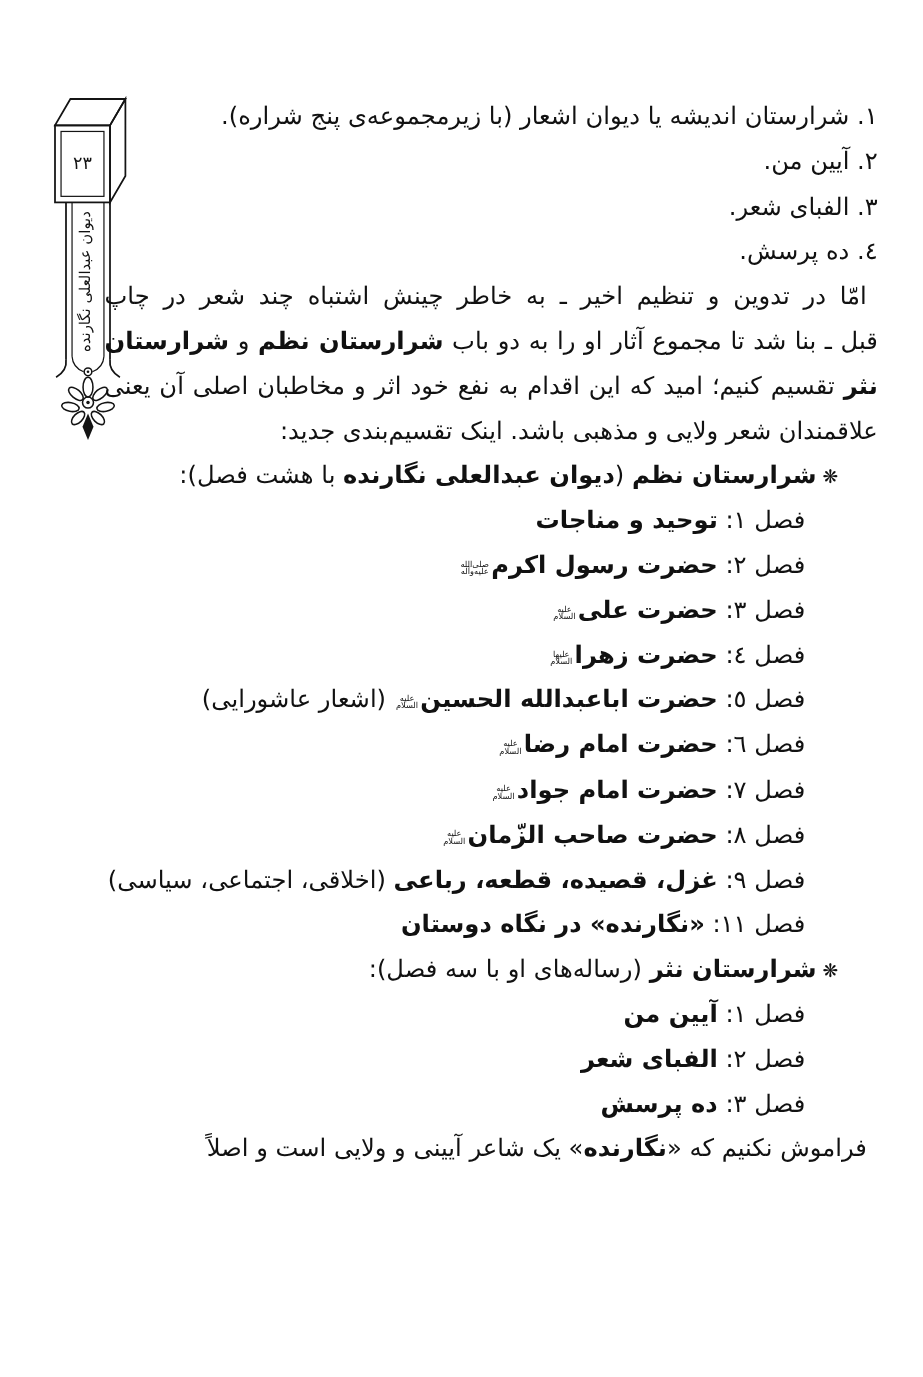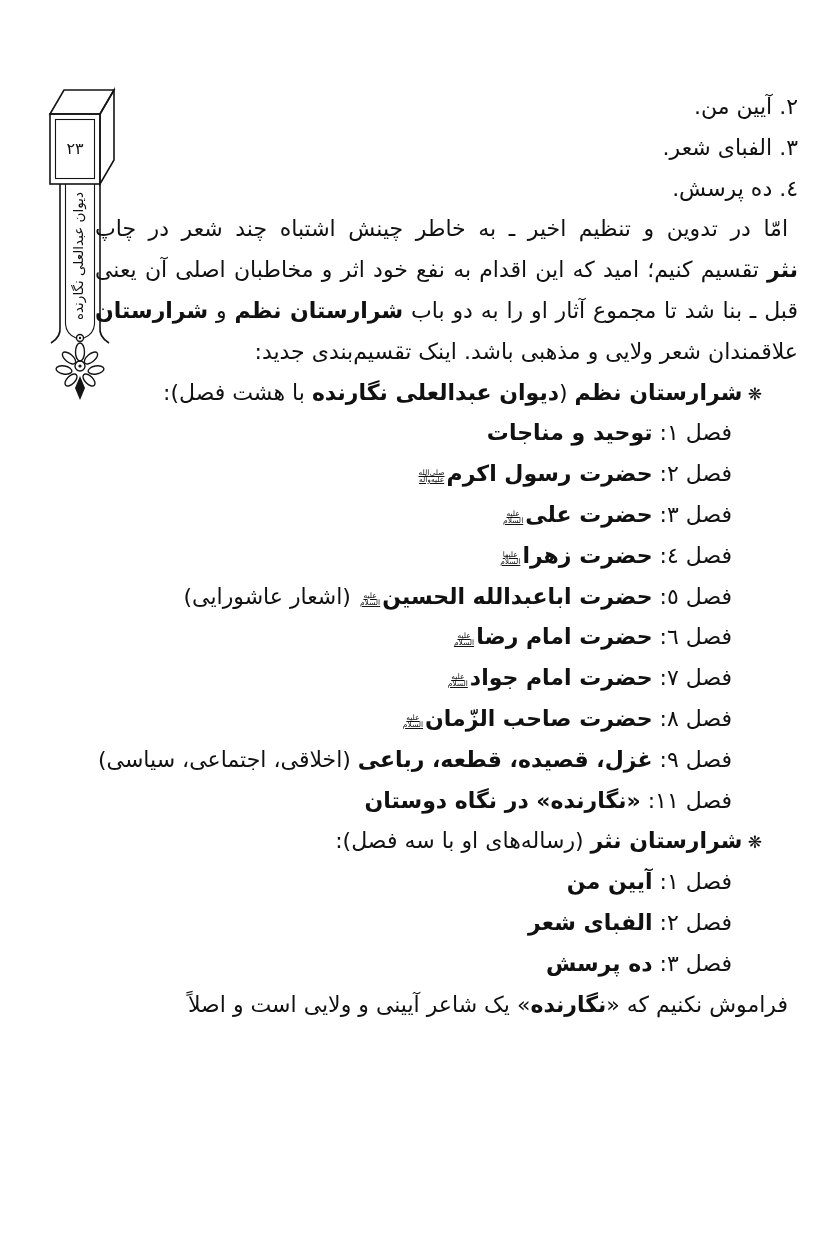--- a/index.html
+++ b/index.html
@@ -23,21 +23,21 @@
   }
   .line.just{text-align:justify;text-align-last:justify;white-space:normal;}
   .line.ind{padding-right:10px;}
   .line.star{padding-right:36px;}
   .line.chapter{padding-right:66px;}
   .b{font-weight:bold;}
   .star-glyph{font-size:17px;}
   .hon{
     display:inline-flex;flex-direction:column;justify-content:center;
     vertical-align:6px;margin:0 2px;
-    font-size:7.5px;font-weight:normal;line-height:1;text-decoration:underline;
+    font-size:7.5px;font-weight:normal;line-height:1;
   }
   .hon span{display:block;line-height:7px;text-align:center;}
 
   
   .sidebar{position:absolute;left:44px;top:84px;width:74px;height:330px;}
   .pagenum{
     position:absolute;left:6px;top:30px;width:50px;height:70px;
     line-height:70px;text-align:center;font-size:16px;font-weight:normal;
   }
   .ribbon-title{
@@ -82,26 +82,27 @@
         <ellipse cx="-9" cy="18" rx="4" ry="7.5" transform="rotate(-135 -9 18)"></ellipse>
         <ellipse cx="9" cy="18" rx="4" ry="7.5" transform="rotate(135 9 18)"></ellipse>
         <path d="M0,14 L5,26 L0,38 L-5,26 Z" fill="#141414" stroke="none"></path>
       </g>
     </svg>
     <div class="pagenum">۲۳</div>
     <div class="ribbon-title">دیوان عبدالعلی نگارنده</div>
   </div>
 
   <div class="textblock">
+      <div class="line"><span class="">١. شرارستان اندیشه یا دیوان اشعار (با زیرمجموعه‌ی پنج شراره).</span></div>
       <div class="line"><span class="">٢. آیین من.</span></div>
       <div class="line"><span class="">٣. الفبای شعر.</span></div>
       <div class="line"><span class="">٤. ده پرسش.</span></div>
       <div class="line just ind"><span class="">امّا در تدوین و تنظیم اخیر ـ به خاطر چینش اشتباه چند شعر در چاپ</span></div>
+      <div class="line just"><span class="">قبل ـ بنا شد تا مجموع آثار او را به دو باب </span><span class="b">شرارستان نظم</span><span class=""> و </span><span class="b">شرارستان</span></div>
       <div class="line just"><span class="b">نثر</span><span class=""> تقسیم کنیم؛ امید که این اقدام به نفع خود اثر و مخاطبان اصلی آن یعنی</span></div>
-      <div class="line just"><span class="">قبل ـ بنا شد تا مجموع آثار او را به دو باب </span><span class="b">شرارستان نظم</span><span class=""> و </span><span class="b">شرارستان</span></div>
       <div class="line"><span class="">علاقمندان شعر ولایی و مذهبی باشد. اینک تقسیم‌بندی جدید:</span></div>
       <div class="line star"><span class=" star-glyph">❋ </span><span class="b">شرارستان نظم</span><span class=""> (</span><span class="b">دیوان عبدالعلی نگارنده</span><span class=""> با هشت فصل):</span></div>
       <div class="line chapter"><span class="">فصل ١: </span><span class="b">توحید و مناجات</span></div>
       <div class="line chapter"><span class="">فصل ٢: </span><span class="b">حضرت رسول اکرم</span><span class="hon">
           <span>صلی‌الله</span>
           <span>علیه‌وآله</span>
         </span></div>
       <div class="line chapter"><span class="">فصل ٣: </span><span class="b">حضرت علی</span><span class="hon">
           <span>علیه</span>
           <span>السلام</span>

